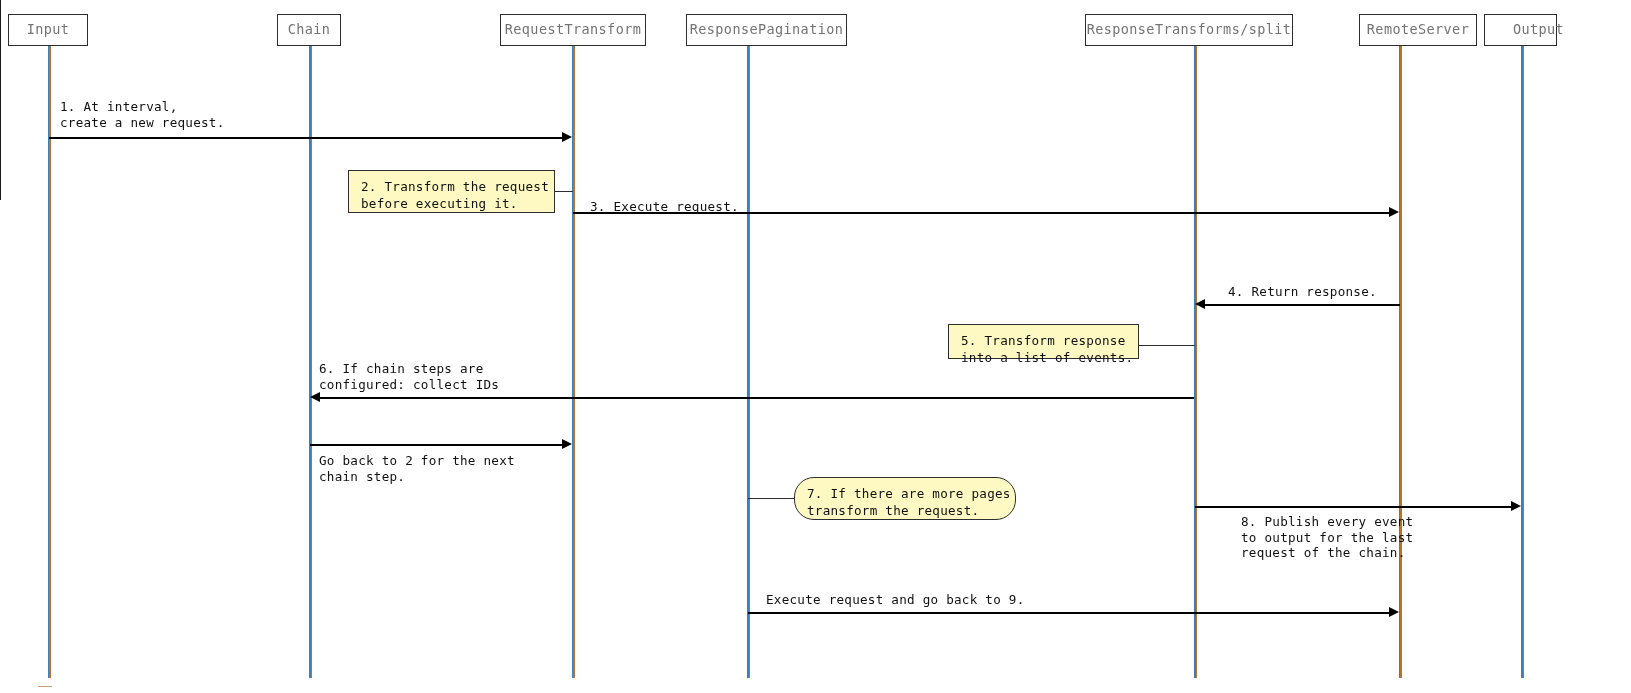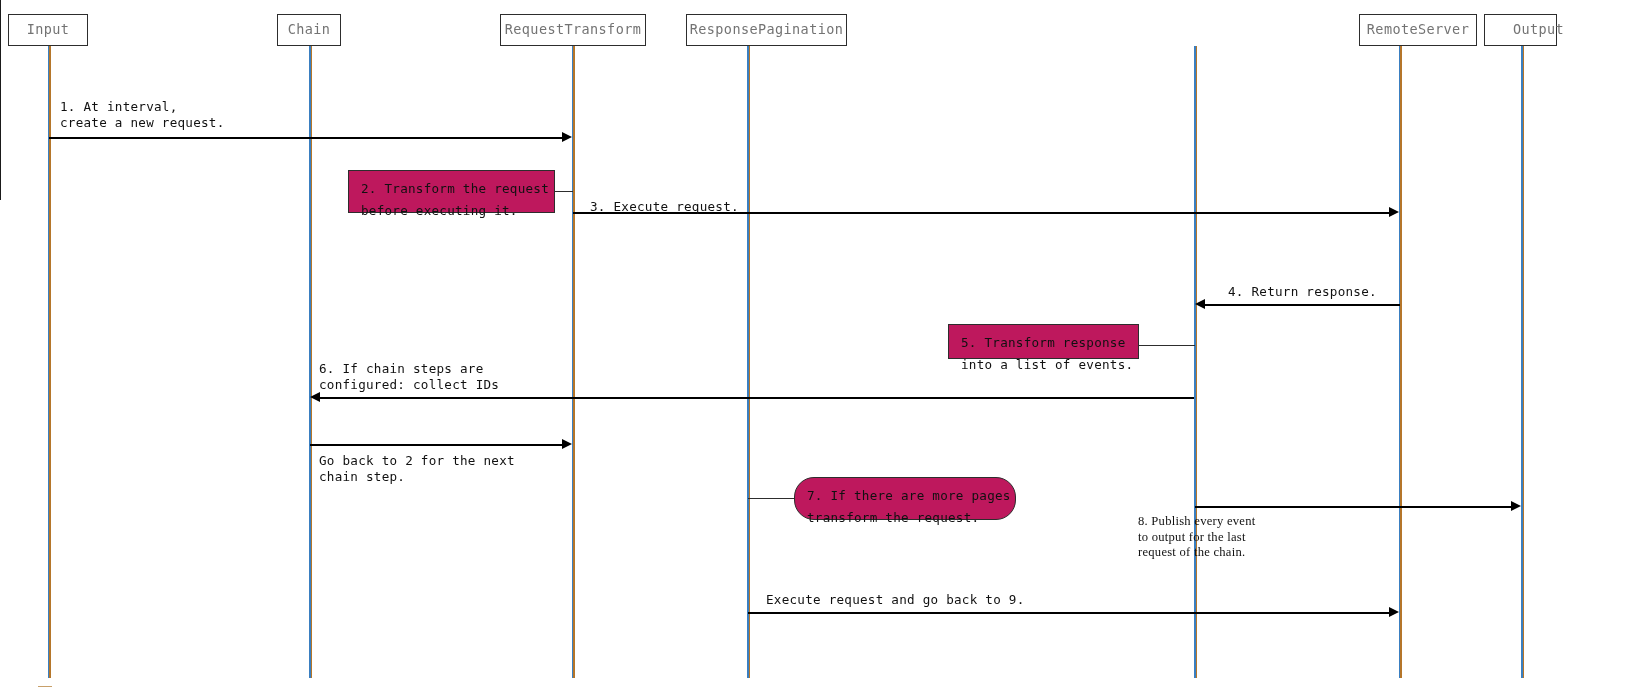--- a/index.html
+++ b/index.html
@@ -80,24 +80,24 @@
     color: #111111;
     white-space: pre;
     letter-spacing: 0.25px;
     z-index: 5;
   }
   
   .note {
     position: absolute;
     box-sizing: border-box;
     border: 1.4px solid #2d2d2d;
-    background: #be185d;
+    background: #fef9c3;
     color: #111111;
     font-size: 12.6px;
-    line-height: 22px;
+    line-height: 17px;
     letter-spacing: 0.25px;
     white-space: pre;
     padding: 7px 12px 8px 12px;
     z-index: 7;
   }
   .note-connector {
     position: absolute;
     height: 1.4px;
     background: #2d2d2d;
     z-index: 6;
@@ -132,20 +132,23 @@
   </div>
   <div class="participant" style="left:277px; width:64px;">
     <span>Chain</span>
   </div>
   <div class="participant" style="left:500px; width:146px;">
     <span>RequestTransform</span>
   </div>
   <div class="participant" style="left:686px; width:161px;">
     <span>ResponsePagination</span>
   </div>
+  <div class="participant" style="left:1085px; width:208px;">
+    <span>ResponseTransforms/split</span>
+  </div>
   <div class="participant" style="left:1339px; width:118px;margin-left:20px;">
     <span>RemoteServer</span>
   </div>
   <div class="participant" style="left:1484px; width:73px;padding-left:36px;">
     <span>Output</span>
   </div>
 
   <div class="msg-line" style="left:49px; top:137px; width:513px;"></div>
   <div class="arrow-head right" style="left:562px; top:132px;"></div>
   <div class="msg-label" style="left:60px; top:99px;">1. At interval,
@@ -176,20 +179,20 @@
   <div class="arrow-head right" style="left:562px; top:439px;"></div>
   <div class="msg-label" style="left:319px; top:453px;">Go back to 2 for the next
 chain step.</div>
 
   <div class="note-connector" style="left:748px; top:498px; width:47px;"></div>
   <div class="note" style="left:794px; top:477px; width:222px; height:43px;border-radius:20px;">7. If there are more pages
 transform the request.</div>
 
   <div class="msg-line" style="left:1195px; top:506px; width:316px;"></div>
   <div class="arrow-head right" style="left:1511px; top:501px;"></div>
-  <div class="msg-label" style="left:1138px; top:514px;font-family:Liberation Serif, serif;">8. Publish every event
+  <div class="msg-label" style="left:1241px; top:514px;">8. Publish every event
 to output for the last
 request of the chain.</div>
 
   <div class="msg-line" style="left:748px; top:612px; width:641px;"></div>
   <div class="arrow-head right" style="left:1389px; top:607px;"></div>
   <div class="msg-label" style="left:766px; top:592px;">Execute request and go back to 9.</div>
 </div>
 
 </body></html>

